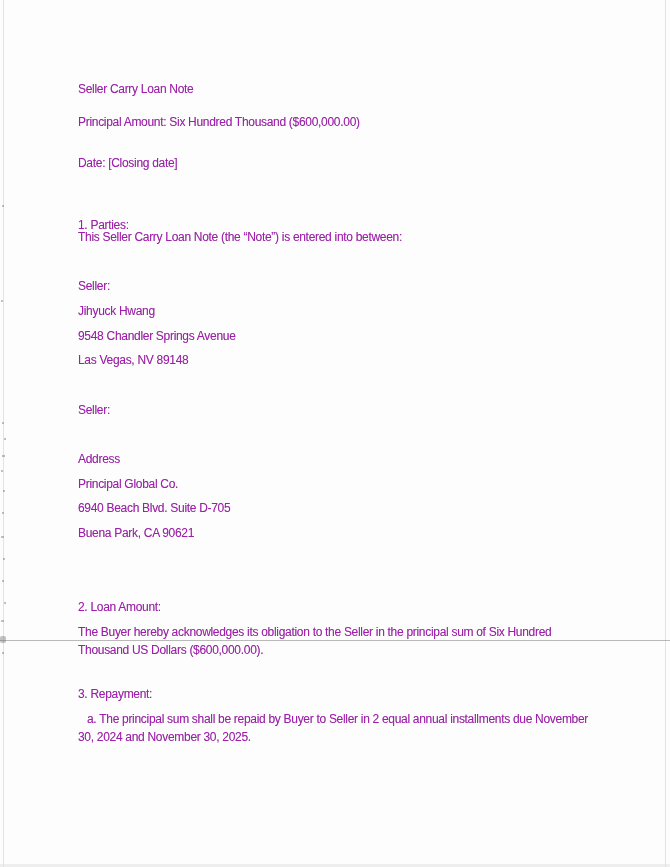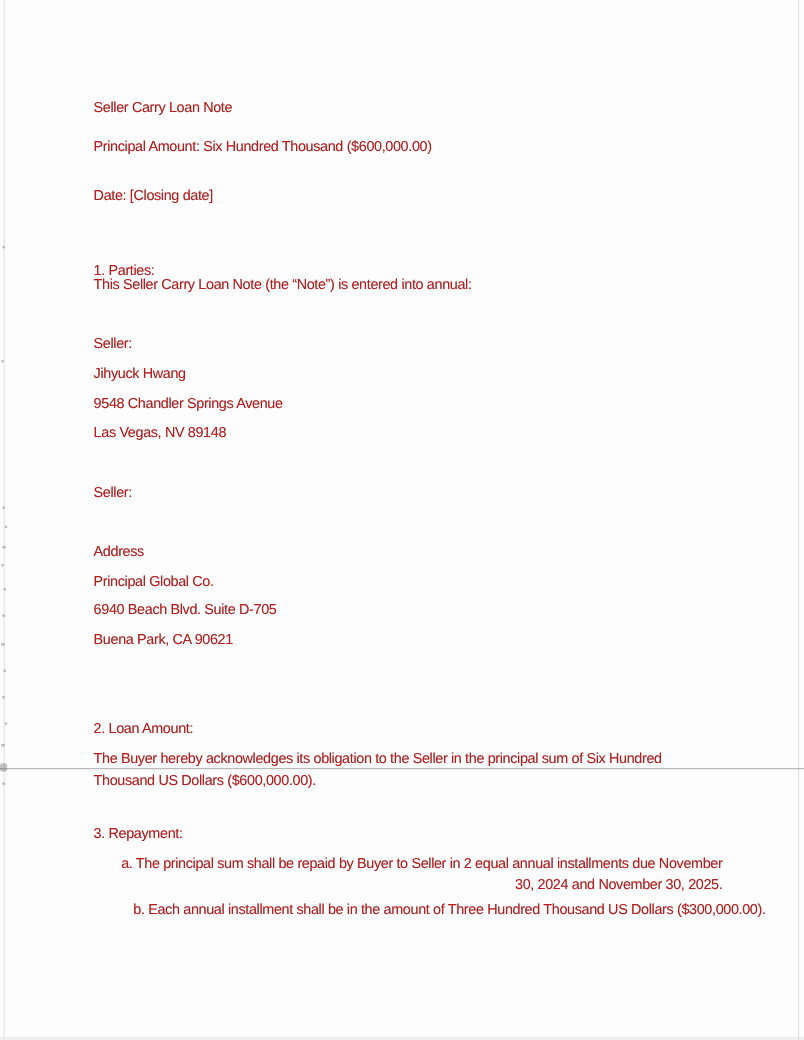--- a/index.html
+++ b/index.html
@@ -15,30 +15,29 @@
     overflow: hidden;
     font-family: "Liberation Sans", "DejaVu Sans", sans-serif;
   }
   .t {
     position: absolute;
     left: 78px;
     margin: 0;
     font-size: 12px;
     line-height: 18px;
     letter-spacing: -0.3px;
-    color: #b91c1c;
+    color: #a21caf;
     white-space: nowrap;
     text-shadow: 0 0 0.5px rgba(60,60,60,0.35);
   }
   .wrap {
     white-space: normal;
   }
   .indent {
     text-indent: 9px;
-    text-align: right;
   }
   
   .art {
     position: absolute;
     pointer-events: none;
   }
   .edge-left {
     left: 3px; top: 0; width: 1px; height: 867px;
     background: rgba(160,160,160,0.28);
   }
@@ -88,33 +87,32 @@
   <div class="art speck" style="left:4px;top:602px"></div>
   <div class="art speck" style="left:1px;top:620px;width:3px"></div>
   <div class="art speck" style="left:2px;top:652px"></div>
 
   <p class="t" style="top:80px">Seller Carry Loan Note</p>
 
   <p class="t" style="top:113px">Principal Amount: Six Hundred Thousand ($600,000.00)</p>
   <p class="t" style="top:154px">Date: [Closing date]</p>
 
   <p class="t" style="top:216px">1. Parties:</p>
-  <p class="t" style="top:228px">This Seller Carry Loan Note (the “Note”) is entered into annual:</p>
+  <p class="t" style="top:228px">This Seller Carry Loan Note (the “Note”) is entered into between:</p>
 
   <p class="t" style="top:277px">Seller:</p>
   <p class="t" style="top:302px">Jihyuck Hwang</p>
   <p class="t" style="top:327px">9548 Chandler Springs Avenue</p>
   <p class="t" style="top:351px">Las Vegas, NV 89148</p>
 
   <p class="t" style="top:401px">Seller:</p>
   <p class="t" style="top:450px">Address</p>
   <p class="t" style="top:475px">Principal Global Co.</p>
   <p class="t" style="top:499px">6940 Beach Blvd. Suite D-705</p>
   <p class="t" style="top:524px">Buena Park, CA 90621</p>
 
   <p class="t" style="top:598px">2. Loan Amount:</p>
   <p class="t wrap" style="top:623px;width:512px">The Buyer hereby acknowledges its obligation to the Seller in the principal sum of Six Hundred Thousand US Dollars ($600,000.00).</p>
 
   <p class="t" style="top:685px">3. Repayment:</p>
   <p class="t wrap indent" style="top:710px;width:524px">a. The principal sum shall be repaid by Buyer to Seller in 2 equal annual installments due November 30, 2024 and November 30, 2025.</p>
-  <p class="t wrap indent" style="top:749px;width:560px">b. Each annual installment shall be in the amount of Three Hundred Thousand US Dollars ($300,000.00).</p>
 
 </div>
 
 </body></html>

